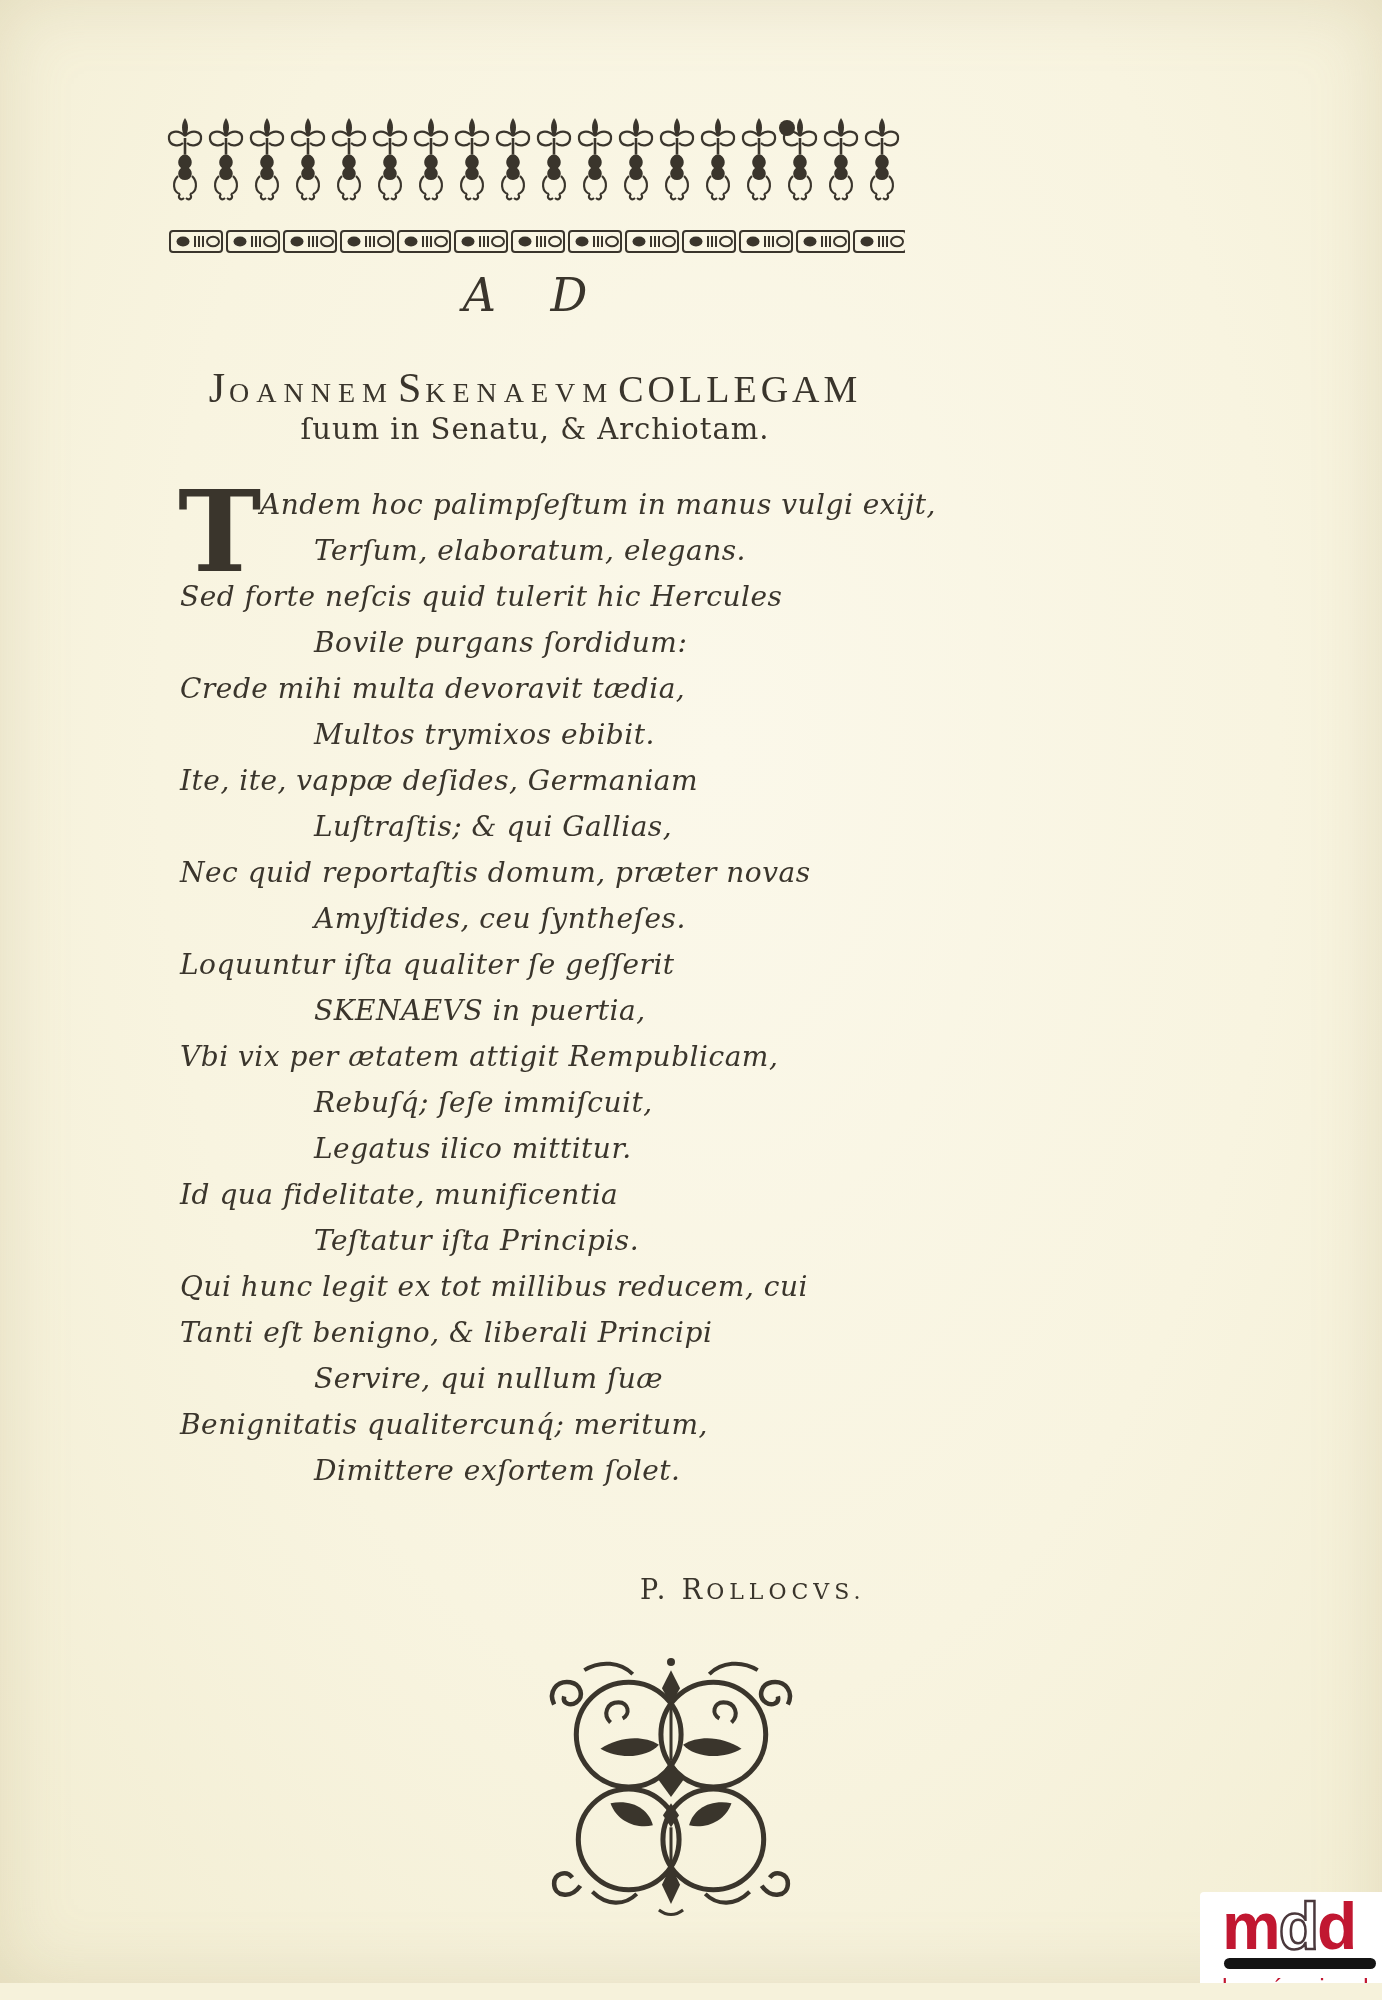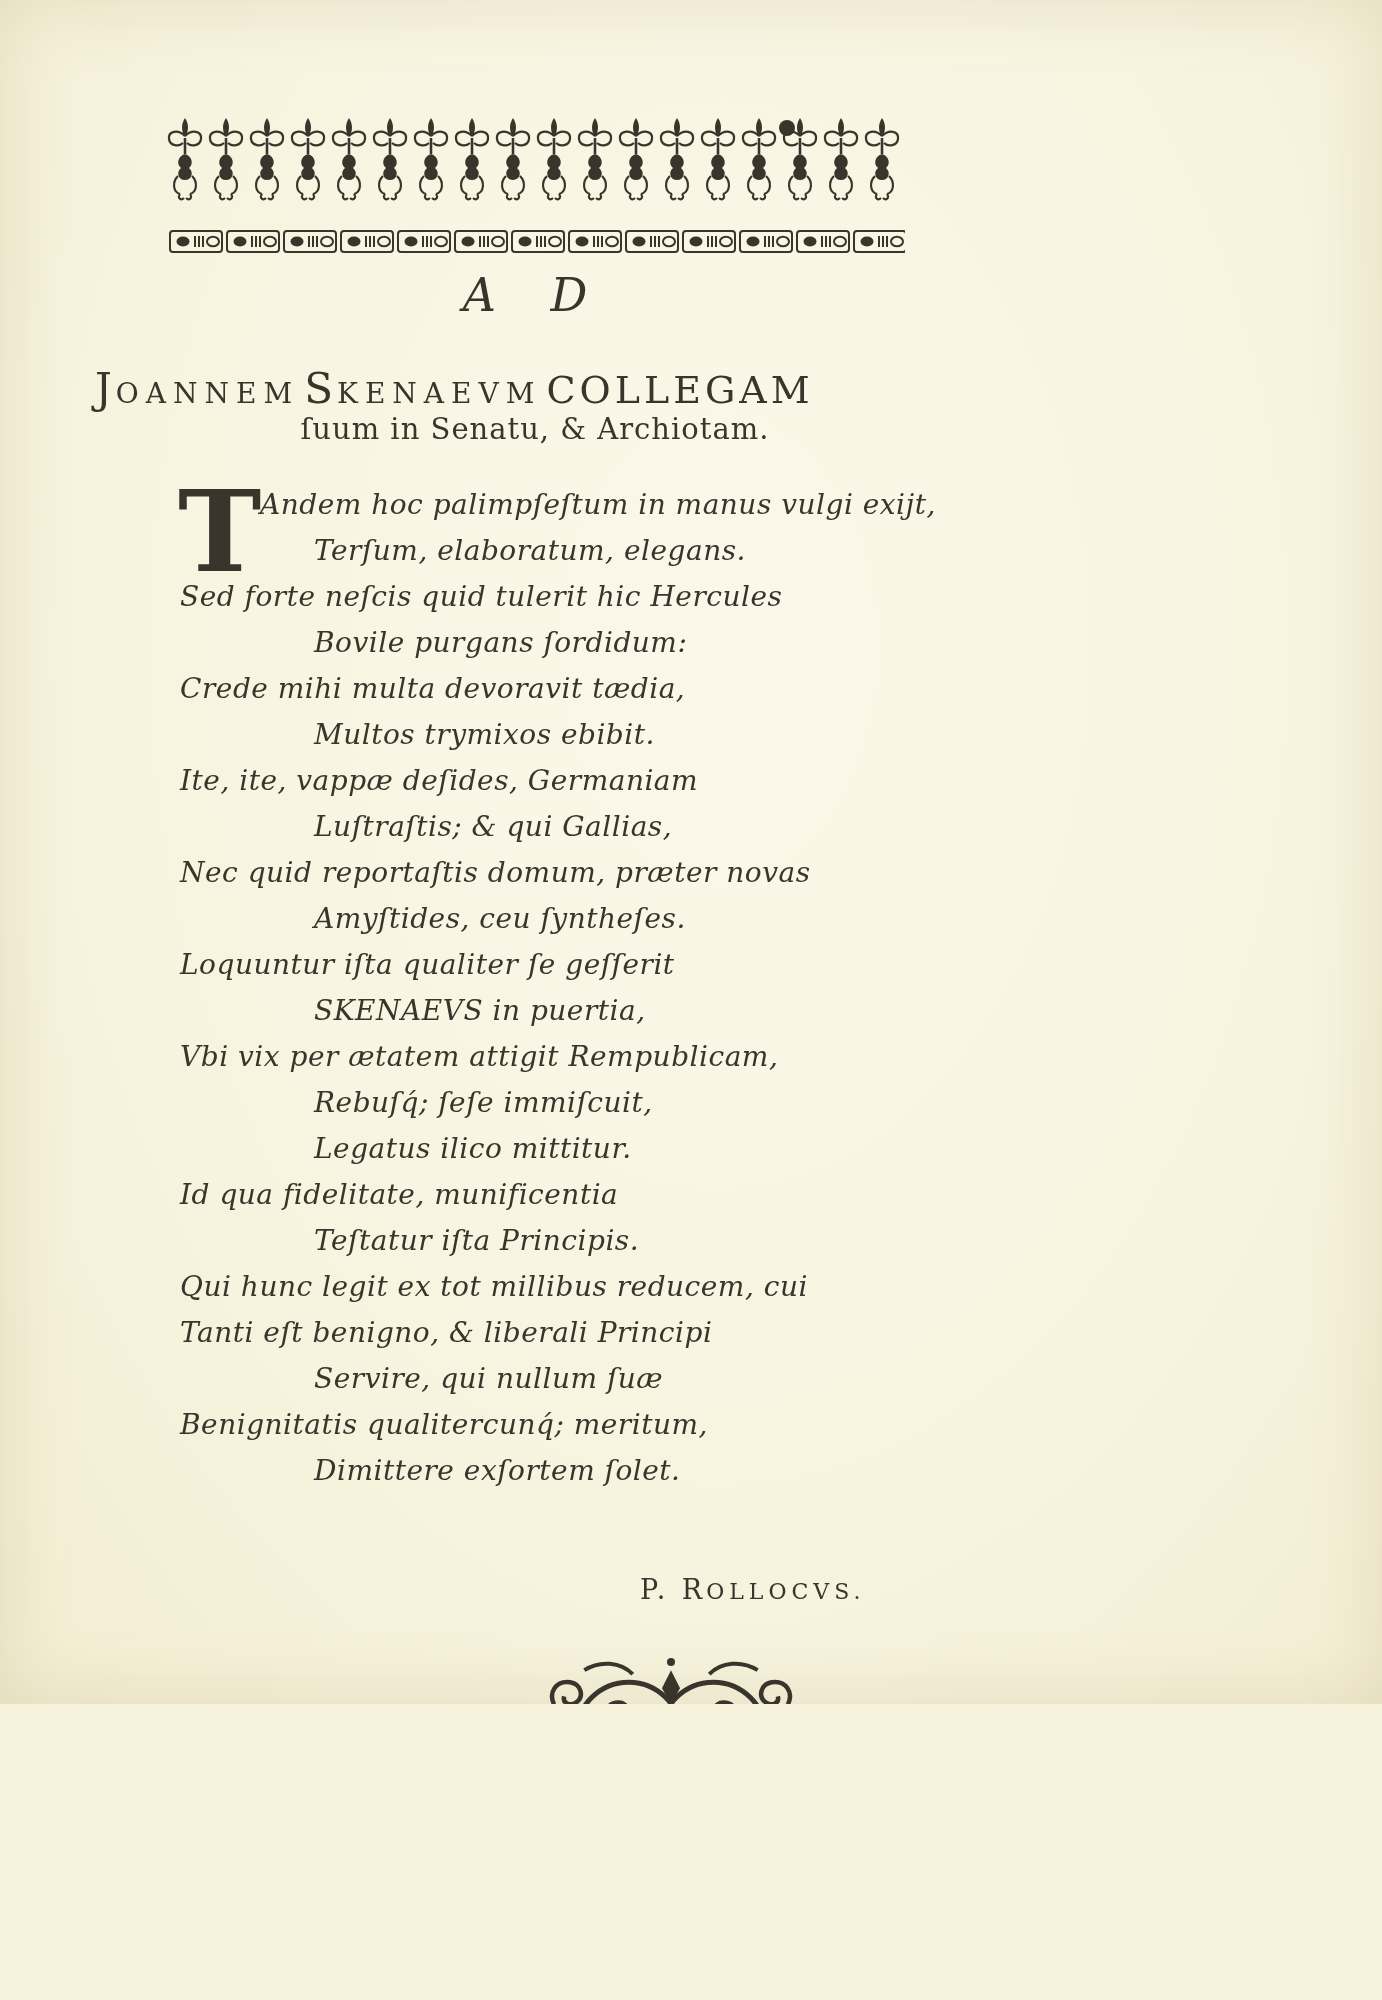--- a/index.html
+++ b/index.html
@@ -2,41 +2,42 @@
 <html><head>
 <meta charset="utf-8">
 <style>
   html,body{margin:0;padding:0;}
   body{
     width:1382px;height:2000px;
     font-family:"DejaVu Serif", serif;
     background:#f6f2db;
   }
   .page{
-    position:relative;width:1382px;height:1704px;overflow:hidden;
+    position:relative;width:1382px;height:1983px;overflow:hidden;
     background:radial-gradient(ellipse at 52% 38%, #fbf8ea 0%, #f8f4e0 55%, #f2edd2 100%);
     box-shadow:inset 0 0 70px rgba(170,150,100,.22);
     color:#3a352c;
   }
   svg{display:block;}
   .ink{color:#3a352c;}
 
   
   .top-band{position:absolute;left:165px;top:114px;}
   .divider{position:absolute;left:168px;top:228px;}
   .tailpiece{position:absolute;left:540px;top:1652px;}
 
   
   .ad{
     position:absolute;left:165px;top:268px;width:740px;
     text-align:center;font-style:italic;font-size:46px;letter-spacing:20px;
   }
   .dedication{
-    position:absolute;left:95px;top:364px;width:880px;text-align:left;
+    position:absolute;left:95px;top:364px;width:880px;text-align:center;
     white-space:nowrap;
+    font-family:Liberation Serif, serif;
   }
   .dedication .big{font-size:42px;letter-spacing:4px;}
   .dedication .small{font-size:28px;letter-spacing:7px;}
   .dedication .caps{font-size:38px;letter-spacing:4px;}
   .subtitle{
     position:absolute;left:95px;top:412px;width:880px;text-align:center;
     font-size:29px;letter-spacing:1px;
   }
 
   

